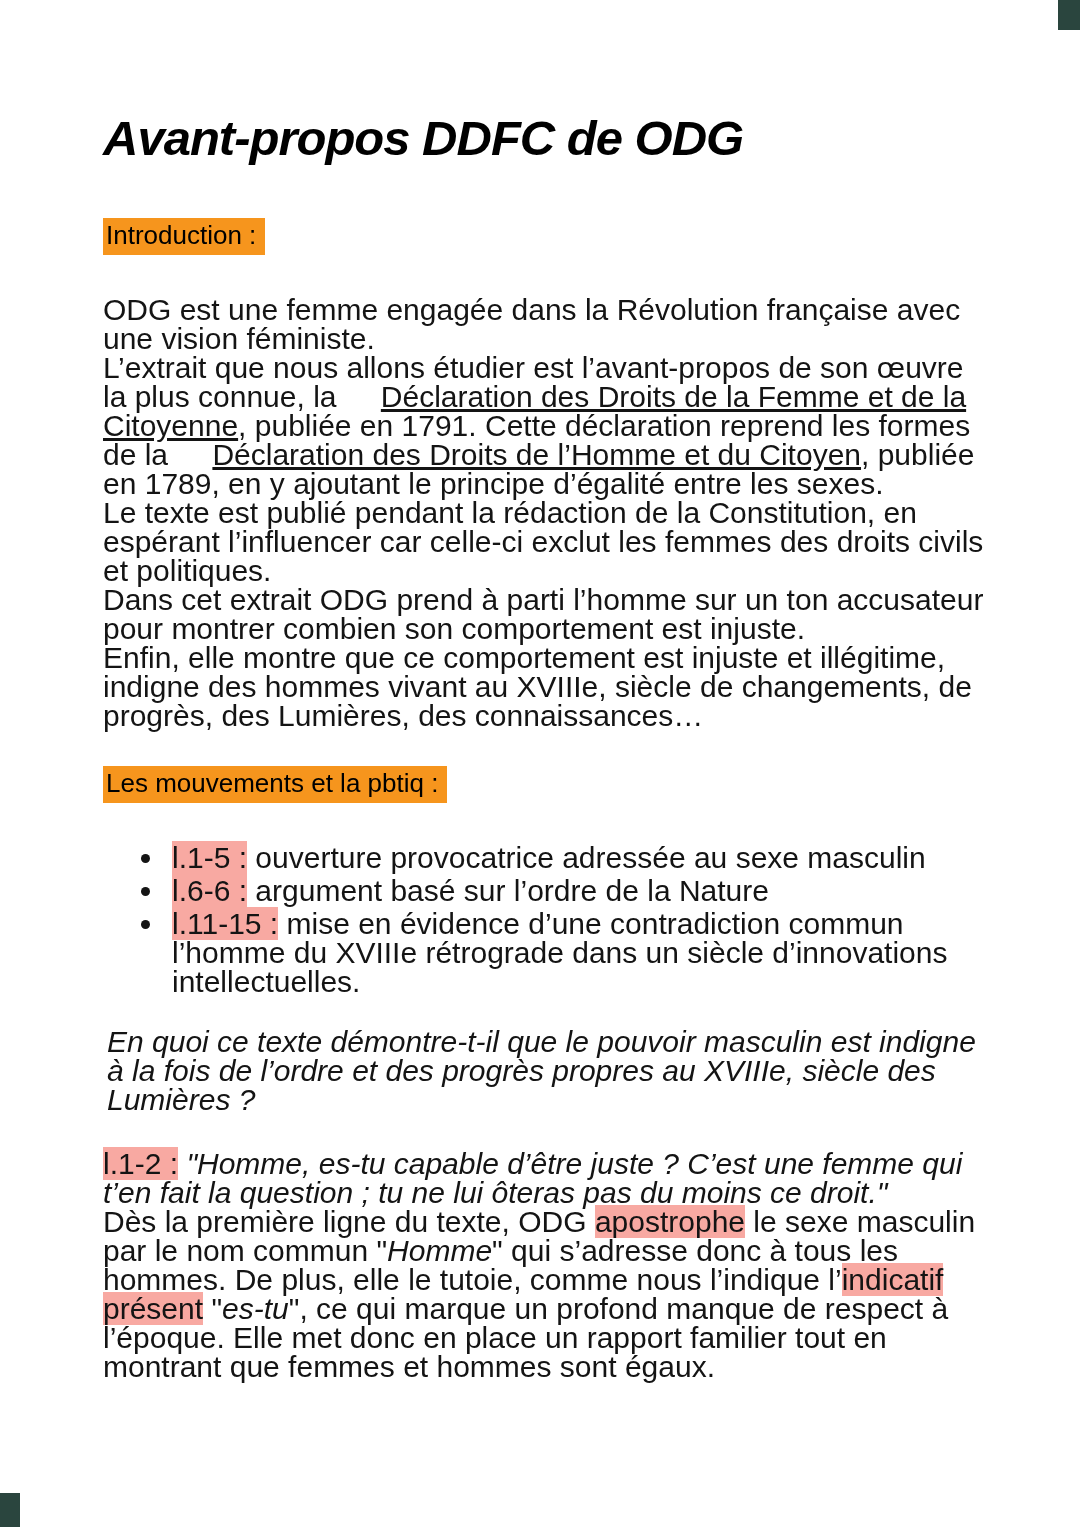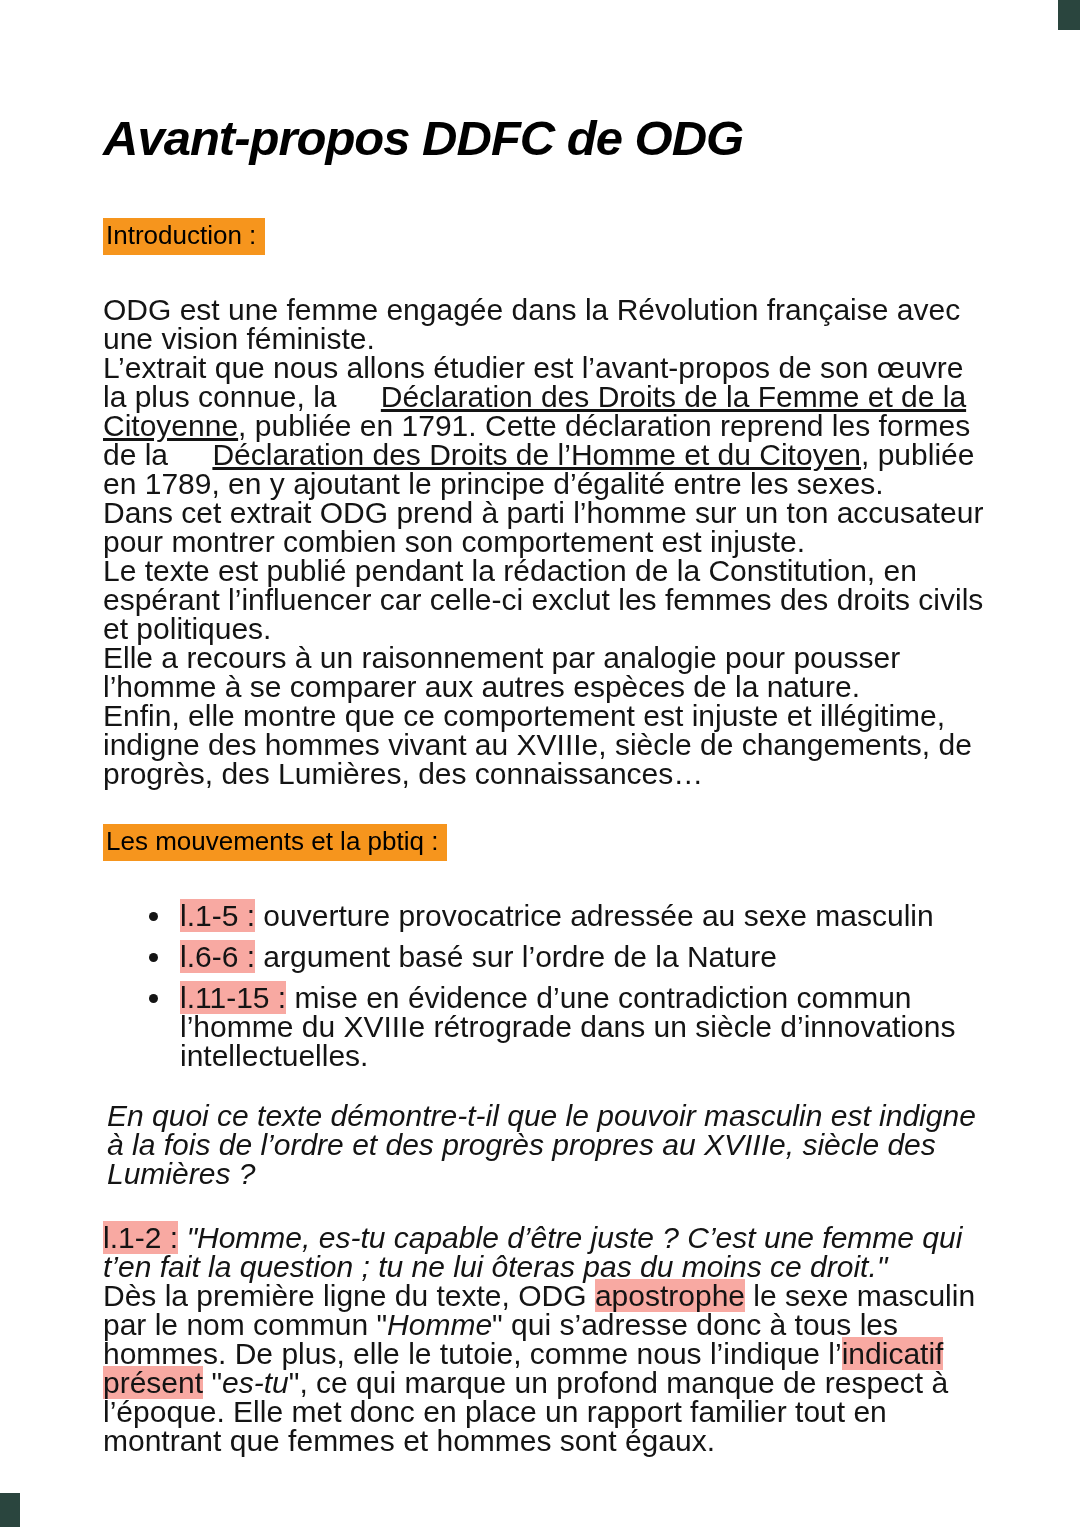--- a/index.html
+++ b/index.html
@@ -16,40 +16,39 @@
   }
   .block-heading {
     font-size: 26px; line-height: 31px; font-weight: 400; width: fit-content;
     margin: 36px 0 40px; padding: 2px 9px 4px 3px;
     background: var(--heading-highlight, #F6951D); color: #000;
   }
   .block-paragraph, .block-question, ul.block-bullets { font-size: 30px; line-height: 29px; }
   .block-paragraph { margin: 0; }
   .block-question { margin: 31px 4px 35px; font-style: italic; }
   ul.block-bullets { margin: 0; padding: 0 0 0 59px; }
-  ul.block-bullets li { margin: 12px; padding-left: 6px; }
+  ul.block-bullets li { margin: 4px; padding-left: 6px; }
   .it { font-style: italic; }
   .ul { text-decoration: underline; margin-left: 36px; }
   .hl { background: var(--inline-highlight, #F8A9A2); }
   .corner { position: absolute; background: var(--corner-marker, #2A453E); }
   .corner-tr { top: 0; right: 0; width: 22px; height: 30px; }
   .corner-bl { bottom: 0; left: 0; width: 20px; height: 34px; }
 </style>
 </head>
 <body>
 
 <div class="page">
   <h1 class="doc-title">Avant-propos DDFC de ODG</h1>
   <div>
       <h2 class="block-heading"><span>Introduction :</span></h2>
       <p class="block-paragraph"><span>ODG est une femme engagée dans la Révolution française avec une vision féministe.</span></p>
       <p class="block-paragraph"><span>L’extrait que nous allons étudier est l’avant-propos de son œuvre la plus connue, la </span><span class="ul">Déclaration des Droits de la Femme et de la Citoyenne</span><span>, publiée en 1791. Cette déclaration reprend les formes de la </span><span class="ul">Déclaration des Droits de l’Homme et du Citoyen</span><span>, publiée en 1789, en y ajoutant le principe d’égalité entre les sexes.</span></p>
+      <p class="block-paragraph"><span>Le texte est publié pendant la rédaction de la Constitution, en espérant l’influencer car celle-ci exclut les femmes des droits civils et politiques.</span></p>
       <p class="block-paragraph"><span>Dans cet extrait ODG prend à parti l’homme sur un ton accusateur pour montrer combien son comportement est injuste.</span></p>
-      <p class="block-paragraph"><span>Le texte est publié pendant la rédaction de la Constitution, en espérant l’influencer car celle-ci exclut les femmes des droits civils et politiques.</span></p>
-      <p class="block-paragraph"><span>Elle a recours à un raisonnement par analogie pour pousser l’homme à se comparer aux autres espèces de la nature.</span></p>
       <p class="block-paragraph"><span>Enfin, elle montre que ce comportement est injuste et illégitime, indigne des hommes vivant au XVIIIe, siècle de changements, de progrès, des Lumières, des connaissances…</span></p>
       <h2 class="block-heading"><span>Les mouvements et la pbtiq :</span></h2>
       <ul class="block-bullets">
         <li><span class="hl">l.1-5 :</span><span> ouverture provocatrice adressée au sexe masculin</span></li>
         <li><span class="hl">l.6-6 :</span><span> argument basé sur l’ordre de la Nature</span></li>
         <li><span class="hl">l.11-15 :</span><span> mise en évidence d’une contradiction commun l’homme du XVIIIe rétrograde dans un siècle d’innovations intellectuelles.</span></li>
       </ul>
       <p class="block-question"><span class="it">En quoi ce texte démontre-t-il que le pouvoir masculin est indigne à la fois de l’ordre et des progrès propres au XVIIIe, siècle des Lumières ?</span></p>
       <p class="block-paragraph"><span class="hl">l.1-2 :</span><span> </span><span class="it">"Homme, es-tu capable d’être juste ? C’est une femme qui t’en fait la question ; tu ne lui ôteras pas du moins ce droit."</span></p>
       <p class="block-paragraph"><span>Dès la première ligne du texte, ODG </span><span class="hl">apostrophe</span><span> le sexe masculin par le nom commun "</span><span class="it">Homme</span><span>" qui s’adresse donc à tous les hommes. De plus, elle le tutoie, comme nous l’indique l’</span><span class="hl">indicatif présent</span><span> "</span><span class="it">es-tu</span><span>", ce qui marque un profond manque de respect à l’époque. Elle met donc en place un rapport familier tout en montrant que femmes et hommes sont égaux.</span></p>

